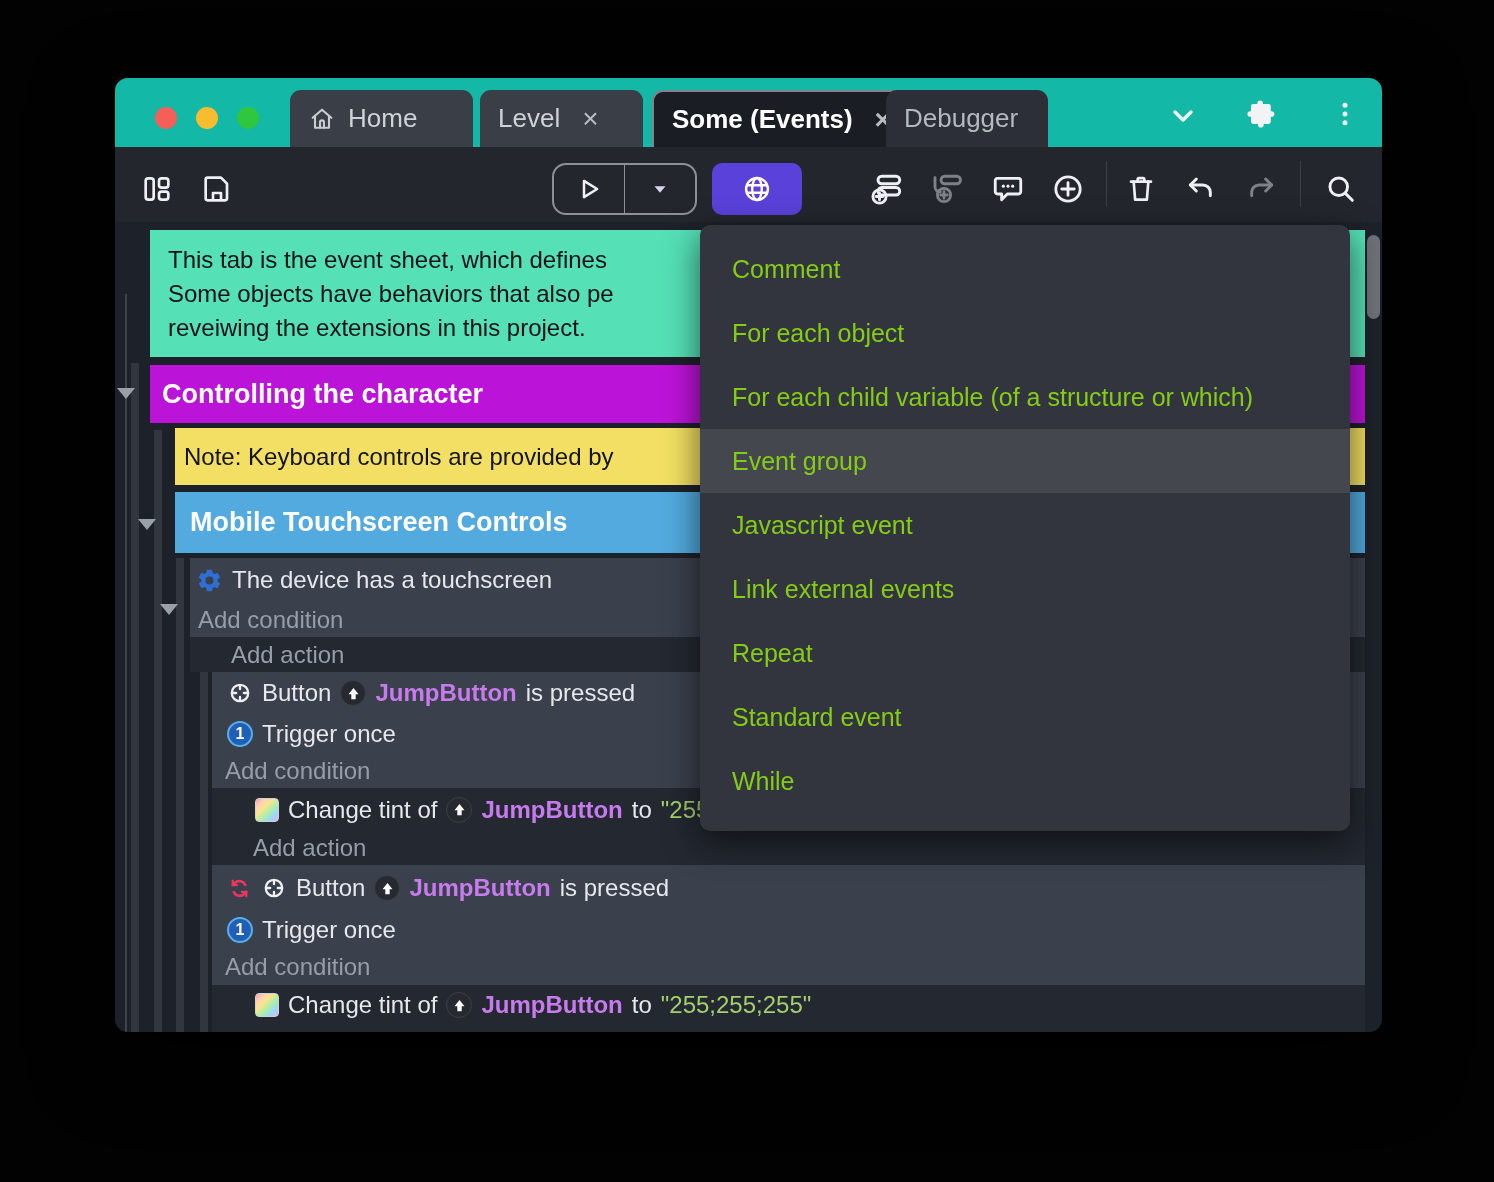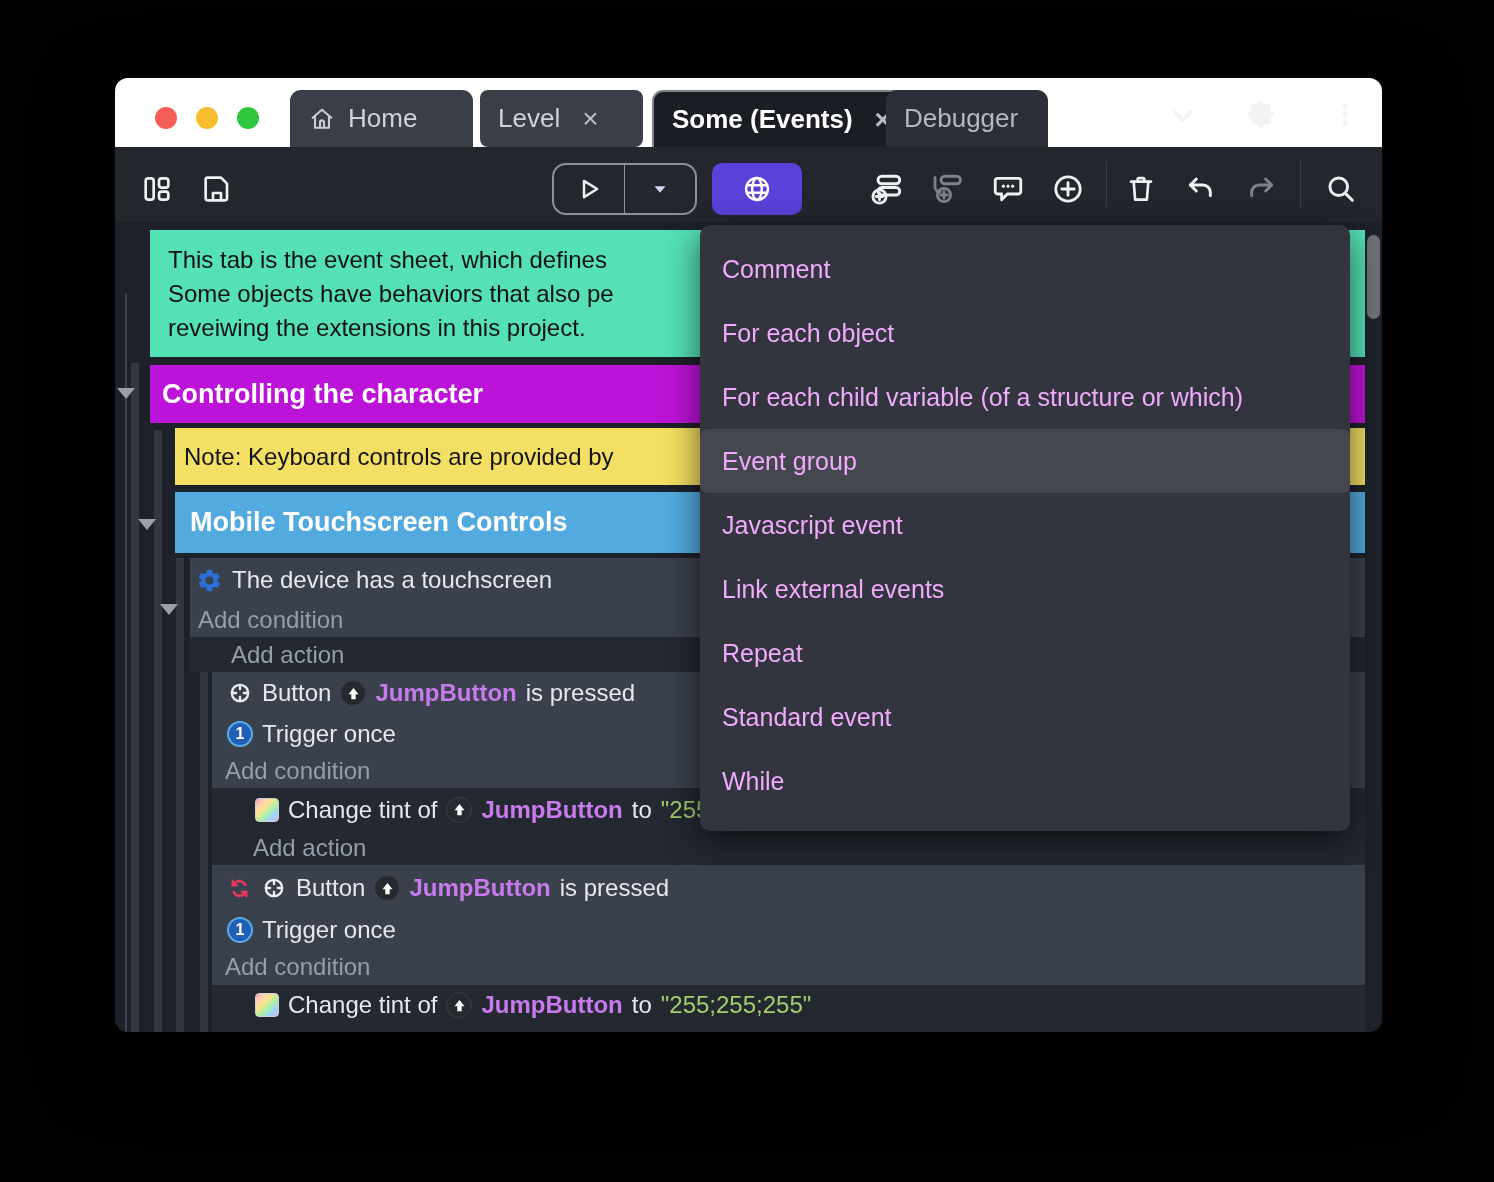--- a/index.html
+++ b/index.html
@@ -1,20 +1,20 @@
 <!DOCTYPE html>
 <html><head>
 <meta charset="utf-8">
 <style>
   html,body{margin:0;padding:0;background:#020202;}
   .canvas{position:relative;width:1494px;height:1182px;overflow:hidden;font-family:"Liberation Sans",sans-serif;}
   .window{position:absolute;left:115px;top:78px;width:1267px;height:954px;background:#141619;border-radius:13px;overflow:hidden;box-shadow:0 25px 80px rgba(0,0,0,.85);}
 
   
-  .titlebar{position:absolute;left:0;top:0;width:100%;height:69px;background:#ffffff;}
+  .titlebar{position:absolute;left:0;top:0;width:100%;height:69px;background:#14b8a6;}
   .dot{position:absolute;top:29px;width:22px;height:22px;border-radius:50%;}
   .tab{position:absolute;top:12px;height:57px;border-radius:11px 11px 0 0;display:flex;align-items:center;gap:12px;box-sizing:border-box;padding:0 18px;font-size:26px;color:#cfd2d7;}
   .tab .x{font-size:28px;color:#b9bcc2;line-height:1;margin-left:10px;}
   .tab-plain{background:#3a3e46;}
   .tab-active{background:#1a1d23;border:2px solid #80838b;border-bottom:none;color:#ffffff;font-weight:bold;}
   .tab-dim{background:#2c2f37;color:#b4b8bf;}
   .tbar-icon{position:absolute;width:40px;height:40px;display:flex;align-items:center;justify-content:center;}
 
   
   .toolbar{position:absolute;left:0;top:69px;width:100%;height:75px;background:#24262e;}
@@ -42,22 +42,22 @@
   .str{color:#a3cf6d;}
   .circle-icon{width:26px;height:26px;border-radius:50%;flex:0 0 auto;display:flex;align-items:center;justify-content:center;box-sizing:border-box;}
   .trigger1{background:#1f5fb8;border:2px solid #58aee6;color:#fff;font-size:16px;font-weight:bold;}
   .objthumb{background:#26292f;border:1px solid #3c4047;}
   .palette{width:24px;height:24px;border-radius:4px;flex:0 0 auto;background:linear-gradient(135deg,#ff9a9e 0%,#ffd2b8 20%,#fbe38e 38%,#aef0a6 58%,#9ad8f7 78%,#e0aef7 100%);border:1px solid #cfd3d8;box-sizing:border-box;}
   .comment-block{color:#101214;font-size:24px;line-height:34px;padding:13px 18px;box-sizing:border-box;white-space:nowrap;overflow:hidden;}
   .scrollthumb{position:absolute;left:1252px;top:13px;width:13px;height:84px;border-radius:7px;background:#6e7178;}
 
   
   .menu{position:absolute;left:585px;top:147px;width:650px;height:606px;background:#32353e;border-radius:10px;box-shadow:0 10px 34px rgba(0,0,0,.6);padding-top:12px;box-sizing:border-box;z-index:50;}
-  .menu-item{height:64px;display:flex;align-items:center;padding-left:22px;font-size:25px;color:#f0abfc;}
-  .menu-item.hover{background:#45474f;border-radius:8px;}
+  .menu-item{height:64px;display:flex;align-items:center;padding-left:32px;font-size:25px;color:#84cc16;}
+  .menu-item.hover{background:#45474f;}
 
   svg{display:block;}
 </style>
 </head>
 <body>
 
 <div class="canvas">
   <div class="window">
 
     <div class="titlebar">
@@ -69,21 +69,21 @@
         <span>
           <svg width="28" height="28" viewBox="0 0 24 24" fill="none" stroke="#c9ccd1" stroke-width="1.8" stroke-linejoin="round" stroke-linecap="round">
             <path d="M4 11 L12 4 L20 11"></path>
               <path d="M6 9.5 V19.5 H18 V9.5"></path>
               <path d="M10.3 19.5 v-4.6 a1.7 1.7 0 0 1 3.4 0 v4.6"></path>
           </svg>
         </span>
         <span>Home</span>
       </div>
 
-      <div class="tab tab-plain" style="left:365px;width:163px;border-radius:8px;">
+      <div class="tab tab-plain" style="left:365px;width:163px;">
         <span>Level</span>
         <span class="x">×</span>
       </div>
 
       <div class="tab tab-active" style="left:537px;width:277px;">
         <span>Some (Events)</span>
         <span class="x">×</span>
       </div>
 
       <div class="tab tab-dim" style="left:771px;width:162px;">

